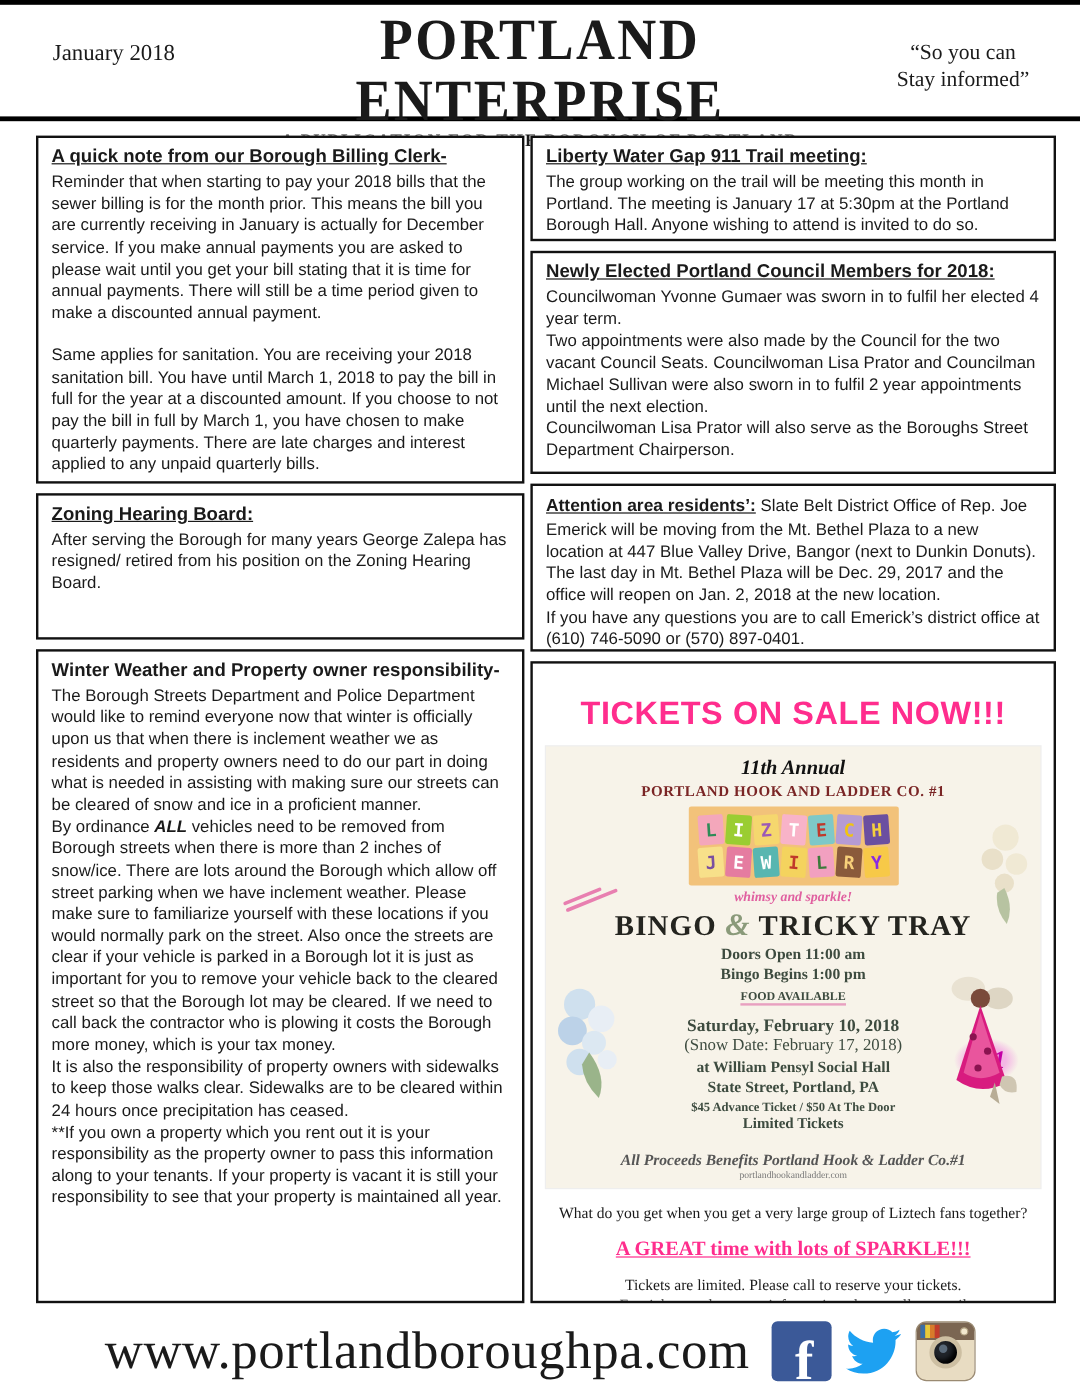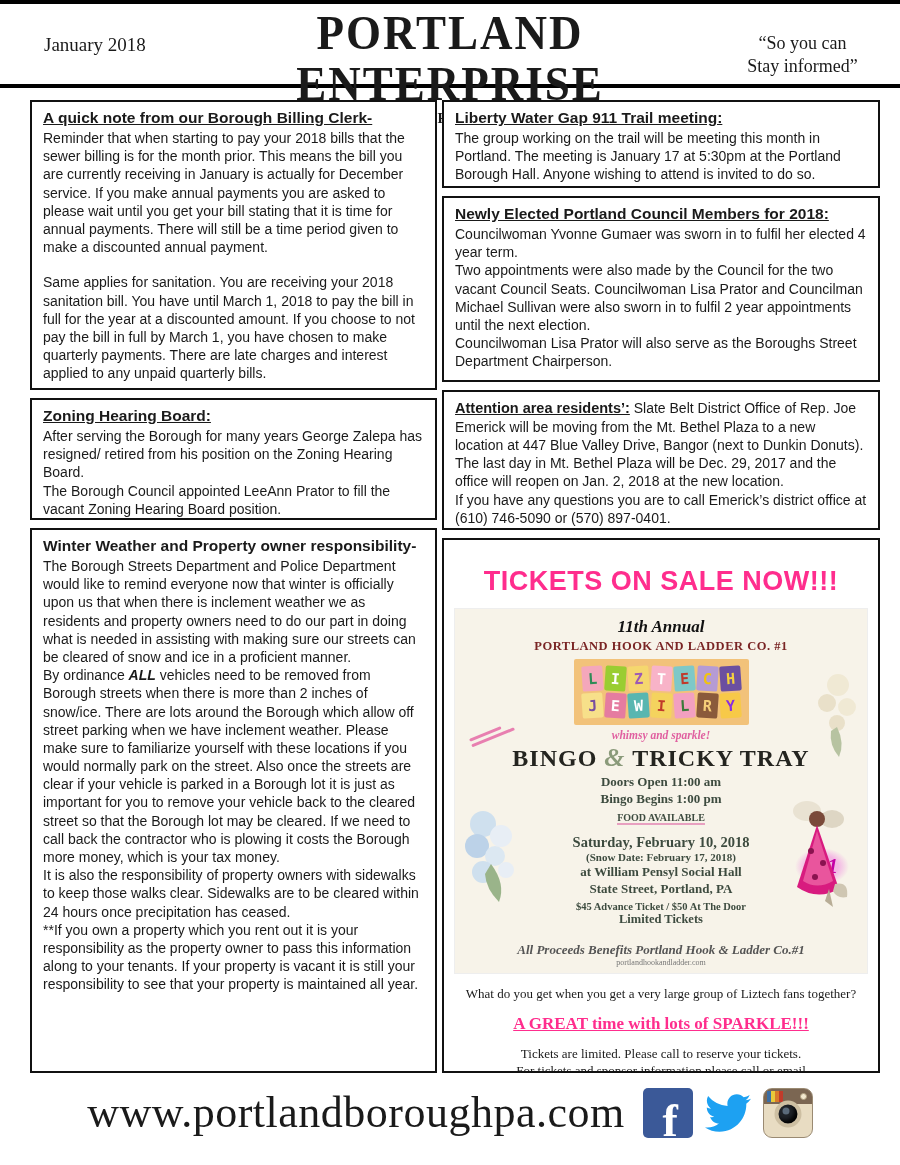--- a/index.html
+++ b/index.html
@@ -7,21 +7,21 @@
     --twitter-blue:#1da1f2; --maroon:#7a2525; --flyer-green:#3d4b3f; --ink:#1a1a1a;
   }
   *{margin:0;padding:0;box-sizing:border-box;}
   html,body{background:#fff;}
   body{
     width:900px;height:1165px;position:relative;overflow:hidden;
     font-family:"Liberation Sans","DejaVu Sans",sans-serif;color:var(--ink);
   }
   .top-edge{height:4px;background:#000;width:100%;}
   
-  .masthead{display:grid;grid-template-columns:185px 1fr 185px;align-items:start;height:80px;padding-top:8px;}
+  .masthead{display:grid;grid-template-columns:185px 1fr 185px;align-items:start;height:93px;padding-top:8px;}
   .mh-date{font-family:"Liberation Serif","DejaVu Serif",serif;font-size:19px;padding:22px 0 0 44px;white-space:nowrap;}
   .mh-center{text-align:center;}
   .mh-title{font-family:"Liberation Serif","DejaVu Serif",serif;font-size:45px;letter-spacing:2px;line-height:1.05;font-weight:600;transform:scaleY(1.08);}
   .mh-sub{font-family:"Liberation Serif","DejaVu Serif",serif;font-size:14.5px;font-weight:bold;letter-spacing:1.5px;margin-top:3px;}
   .mh-tag{font-family:"Liberation Serif","DejaVu Serif",serif;font-size:18px;text-align:center;padding-top:20px;line-height:1.3;padding-right:10px;}
   .rule{height:4px;background:#000;width:100%;}
   
   .content{display:flex;gap:5px;padding:12px 20px 0 30px;height:985px;}
   .col{display:flex;flex-direction:column;}
   .col-left{width:494px;}
@@ -47,21 +47,21 @@
   .tile{width:21px;height:25px;display:flex;align-items:center;justify-content:center;
         font-size:15px;font-weight:bold;font-family:"DejaVu Sans Mono",monospace;border-radius:2px;}
   .tile:nth-child(odd){transform:rotate(-4deg);}
   .tile:nth-child(even){transform:rotate(4deg);}
   .fl-script{font-size:11.5px;font-style:italic;color:#e060a0;margin-top:4px;font-weight:bold;}
   .fl-event{font-size:24px;font-weight:bold;color:#24241f;letter-spacing:1px;margin-top:2px;white-space:nowrap;}
   .fl-amp{font-style:italic;color:#8a9a7a;font-size:26px;}
   .fl-line{font-size:13px;font-weight:bold;color:var(--flyer-green);margin-top:1px;}
   .fl-food{display:inline-block;font-size:10px;font-weight:bold;color:var(--flyer-green);border-bottom:2px solid #e8a0c0;margin-top:1px;}
   .fl-date{font-size:14.5px;font-weight:bold;color:var(--flyer-green);margin-top:9px;}
-  .fl-snow{font-size:11px;font-weight:bold;color:var(--flyer-green);}
+  .fl-snow{font-size:14px;font-weight:normal;color:var(--flyer-green);}
   .fl-price{font-size:10.5px;font-weight:bold;color:var(--flyer-green);margin-top:4px;}
   .fl-limited{font-size:12.5px;font-weight:bold;color:var(--flyer-green);}
   .fl-proceeds{font-size:13px;font-style:italic;font-weight:bold;color:#555;margin-top:15px;}
   .fl-site{font-size:8px;color:#777;}
   .ticket-no{position:absolute;right:18px;bottom:88px;color:var(--magenta-stamp);font-weight:bold;font-style:italic;
              font-size:21px;letter-spacing:1px;background:radial-gradient(closest-side,#f3b7e4 60%,rgba(243,183,228,0));
              padding:6px 10px;border-radius:50%;}
   .pink-marks{position:absolute;left:14px;top:118px;transform:rotate(-22deg);}
   .pink-marks div{height:3px;background:#e87fb0;border-radius:2px;margin:3px 0;}
   .pm1{width:34px;} .pm2{width:46px;}
@@ -115,21 +115,20 @@
 
     <div class="box" style="flex:0 0 290px">
       <h2>A quick note from our Borough Billing Clerk-</h2>
       <p>Reminder that when starting to pay your 2018 bills that the sewer billing is for the month prior. This means the bill you are currently receiving in January is actually for December service. If you make annual payments you are asked to please wait until you get your bill stating that it is time for annual payments. There will still be a time period given to make a discounted annual payment.</p>
       <p class="sp">Same applies for sanitation. You are receiving your 2018 sanitation bill. You have until March 1, 2018 to pay the bill in full for the year at a discounted amount. If you choose to not pay the bill in full by March 1, you have chosen to make quarterly payments. There are late charges and interest applied to any unpaid quarterly bills.</p>
     </div>
 
     <div class="box" style="flex:0 0 122px">
       <h2>Zoning Hearing Board:</h2>
       <p>After serving the Borough for many years George Zalepa has resigned/ retired from his position on the Zoning Hearing Board.</p>
-      <p>The Borough Council appointed LeeAnn Prator to fill the vacant Zoning Hearing Board position.</p>
     </div>
 
     <div class="box grow">
       <h2 class="no-ul">Winter Weather and Property owner responsibility-</h2>
       <p>The Borough Streets Department and Police Department would like to remind everyone now that winter is officially upon us that when there is inclement weather we as residents and property owners need to do our part in doing what is needed in assisting with making sure our streets can be cleared of snow and ice in a proficient manner.</p>
       <p><span>By ordinance </span><span class="bold-it">ALL</span><span> vehicles need to be removed from Borough streets when there is more than 2 inches of snow/ice. There are lots around the Borough which allow off street parking when we have inclement weather. Please make sure to familiarize yourself with these locations if you would normally park on the street. Also once the streets are clear if your vehicle is parked in a Borough lot it is just as important for you to remove your vehicle back to the cleared street so that the Borough lot may be cleared. If we need to call back the contractor who is plowing it costs the Borough more money, which is your tax money.</span></p>
       <p>It is also the responsibility of property owners with sidewalks to keep those walks clear. Sidewalks are to be cleared within 24 hours once precipitation has ceased.</p>
       <p>**If you own a property which you rent out it is your responsibility as the property owner to pass this information along to your tenants. If your property is vacant it is still your responsibility to see that your property is maintained all year.</p>
     </div>
   </div>

